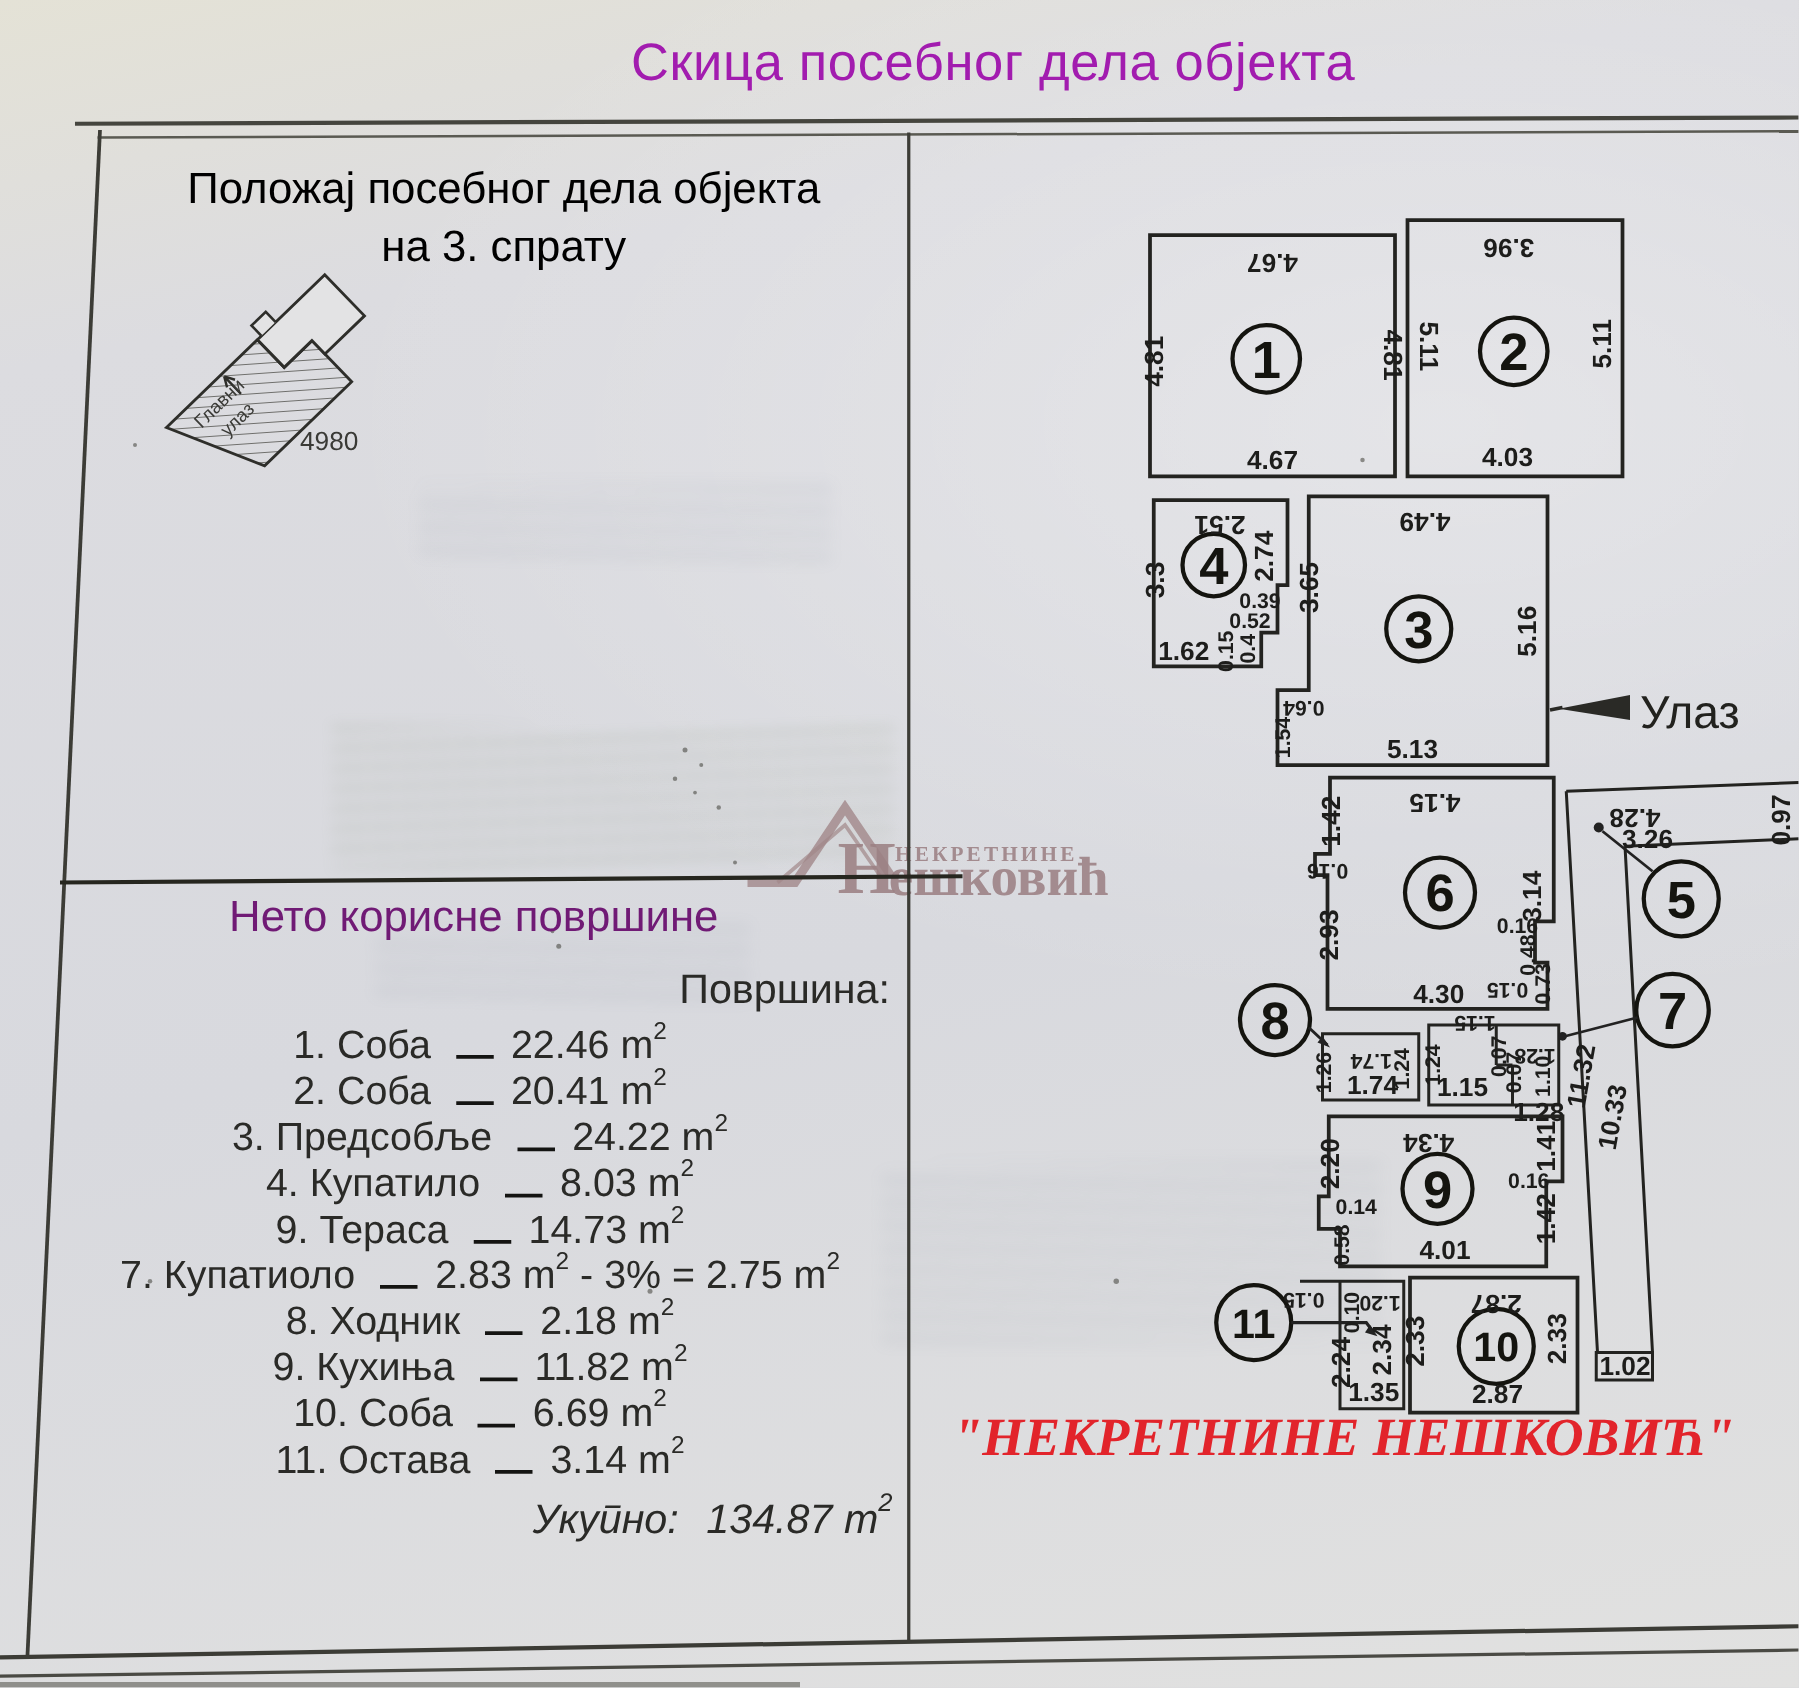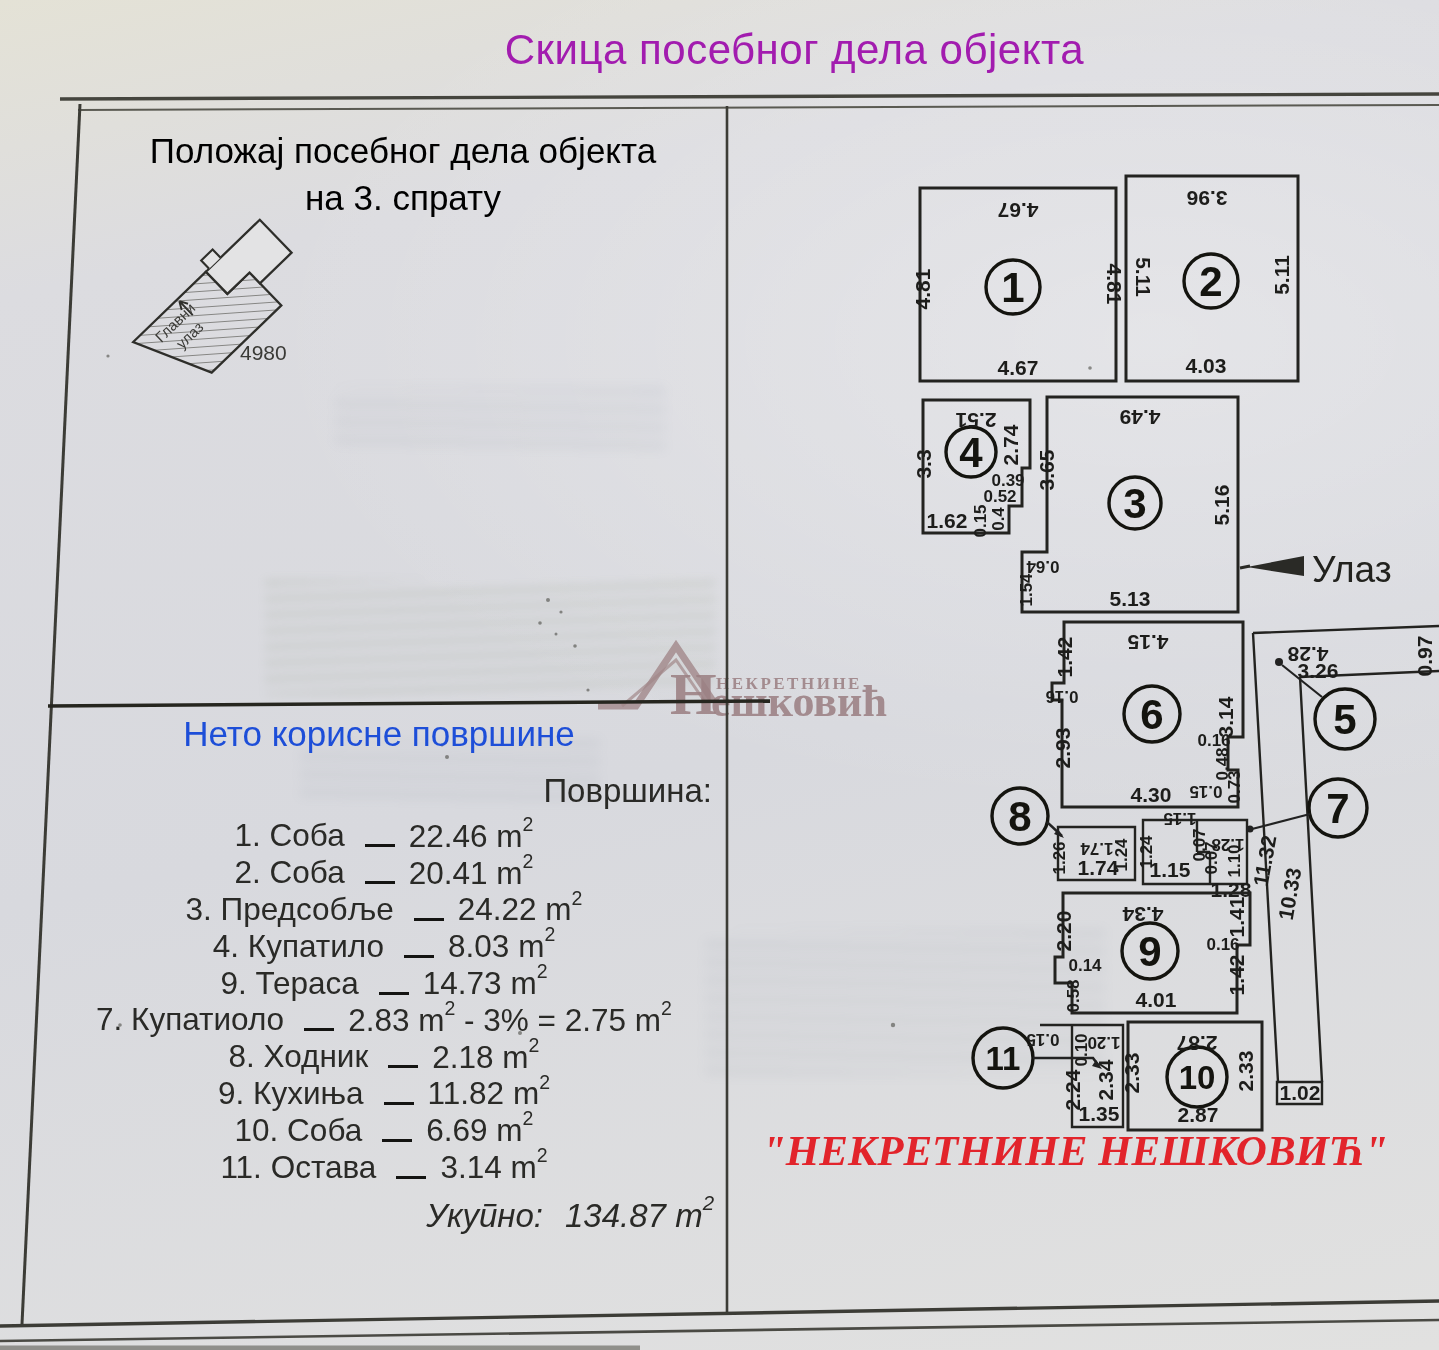--- a/index.html
+++ b/index.html
@@ -11,21 +11,21 @@
       linear-gradient(168deg,#e4e2d6 0%,#dcdce0 18%,#d8d9de 55%,#e1e1e0 100%),#dadbde;
   }
   .abs{position:absolute;}
   .title{
     left:150px;top:26px;width:1289px;text-align:center;
     font-size:42px;letter-spacing:.5px;color:#a21caf;
   }
   .loc-head{left:58px;top:116px;width:690px;text-align:center;color:#000000;
     font-size:35px;line-height:1.33;margin-top:12px;}
   .areas{left:40px;top:710px;width:678px;color:#2a2a27;}
-  .ah{text-align:center;font-size:35px;line-height:1.36;color:#1d4ed8;}
+  .ah{text-align:center;font-size:35px;line-height:1.36;color:#701a75;}
   .acol{text-align:right;font-size:33px;margin-top:14px;padding-right:6px;}
   .arows{margin-top:8px;}
   .arow{display:flex;align-items:flex-end;height:36.8px;font-size:31.5px;white-space:nowrap;justify-content:center;}
   .alabel{flex:0 0 auto;padding-left:14px;}
   .aline{flex:1 1 aupx;border-bottom:3.2px solid #141412;margin:0 14px 7px 20px;min-width:30px;}
   .aval{flex:0 0 auto;padding-right:4px;}
   sup{font-size:.62em;position:relative;top:-.2em;}
   .atotal{text-align:right;font-size:33px;margin-top:10px;padding-right:4px;font-style:italic;}
   .atotal .tv{margin-left:22px;}
   .stamp{

